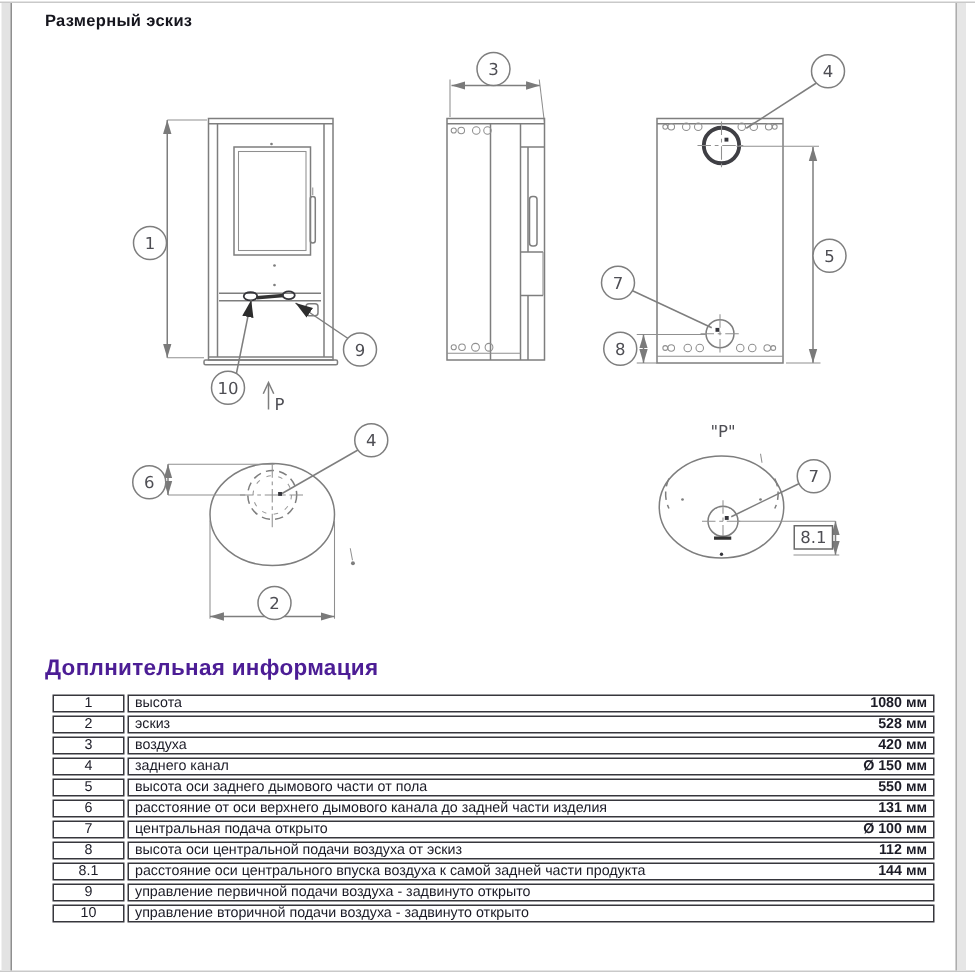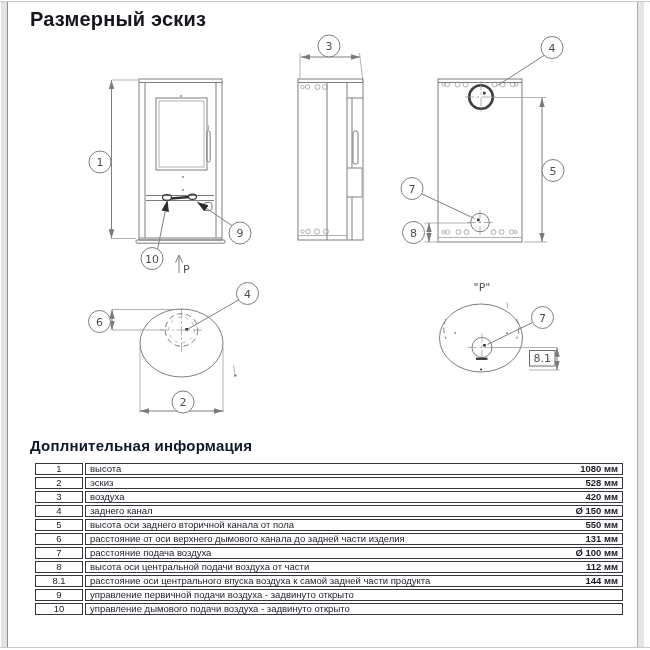--- a/index.html
+++ b/index.html
@@ -4,22 +4,22 @@
 <style>
   html,body{margin:0;padding:0}
   body{
     width:650px;height:650px;position:relative;overflow:hidden;
     background:#ffffff;font-family:"Liberation Sans",sans-serif;
   }
   .top-rule{position:absolute;left:0;top:1px;width:650px;height:0;border-top:1px solid #c9c9c9}
   .bottom-rule{position:absolute;left:0;top:647px;width:650px;height:0;border-top:1px solid #c9c9c9}
   .edge-left{position:absolute;left:1px;top:2px;width:6px;height:645px;background:#e3e3e3;border-right:1px solid #8f8f8f}
   .edge-right{position:absolute;right:6px;top:2px;width:6px;height:645px;background:#e6e6e6;border-left:1px solid #adadad}
-  h1.doc-title{position:absolute;left:30px;top:8px;margin:0;font-size:20px;font-weight:bold;color:#15151d;letter-spacing:.2px}
-  h2.tbl-title{position:absolute;left:30px;top:437px;margin:0;font-size:15px;font-weight:bold;color:#0f172a;letter-spacing:.2px}
+  h1.doc-title{position:absolute;left:30px;top:8px;margin:0;font-size:11px;font-weight:bold;color:#15151d;letter-spacing:.2px}
+  h2.tbl-title{position:absolute;left:30px;top:437px;margin:0;font-size:15px;font-weight:bold;color:#4c1d95;letter-spacing:.2px}
   svg.sketch{position:absolute;left:0;top:0;pointer-events:none}
 
   
   .ln{stroke:#7e7e7e;stroke-width:1;fill:none}
   .tn{stroke:#8f8f8f;stroke-width:.7;fill:none}
   .cl{stroke:#909090;stroke-width:.7;fill:none;stroke-dasharray:9 2.5 2.5 2.5}
   .dsh{stroke:#7e7e7e;stroke-width:1;fill:none;stroke-dasharray:5.5 3.5}
   .dsh2{stroke:#9a9a9a;stroke-width:.7;fill:none;stroke-dasharray:3 5}
   .dk{stroke:#35353b;fill:none}
   .dot{fill:#35353b;stroke:none}
@@ -254,60 +254,60 @@
       <tr>
         <td class="num">4</td>
         <td class="desc">
           <span class="lbl">заднего канал</span>
           <span class="val">Ø 150 мм</span>
         </td>
       </tr>
       <tr>
         <td class="num">5</td>
         <td class="desc">
-          <span class="lbl">высота оси заднего вторичной канала от пола</span>
+          <span class="lbl">высота оси заднего дымового части от пола</span>
           <span class="val">550 мм</span>
         </td>
       </tr>
       <tr>
         <td class="num">6</td>
         <td class="desc">
           <span class="lbl">расстояние от оси верхнего дымового канала до задней части изделия</span>
           <span class="val">131 мм</span>
         </td>
       </tr>
       <tr>
         <td class="num">7</td>
         <td class="desc">
-          <span class="lbl">расстояние подача воздуха</span>
+          <span class="lbl">центральная подача открыто</span>
           <span class="val">Ø 100 мм</span>
         </td>
       </tr>
       <tr>
         <td class="num">8</td>
         <td class="desc">
-          <span class="lbl">высота оси центральной подачи воздуха от части</span>
+          <span class="lbl">высота оси центральной подачи воздуха от эскиз</span>
           <span class="val">112 мм</span>
         </td>
       </tr>
       <tr>
         <td class="num">8.1</td>
         <td class="desc">
           <span class="lbl">расстояние оси центрального впуска воздуха к самой задней части продукта</span>
           <span class="val">144 мм</span>
         </td>
       </tr>
       <tr>
         <td class="num">9</td>
         <td class="desc">
           <span class="lbl">управление первичной подачи воздуха - задвинуто открыто</span>
           <span class="val"></span>
         </td>
       </tr>
       <tr>
         <td class="num">10</td>
         <td class="desc">
-          <span class="lbl">управление дымового подачи воздуха - задвинуто открыто</span>
+          <span class="lbl">управление вторичной подачи воздуха - задвинуто открыто</span>
           <span class="val"></span>
         </td>
       </tr>
     </tbody>
 </table>
 
 </body></html>

